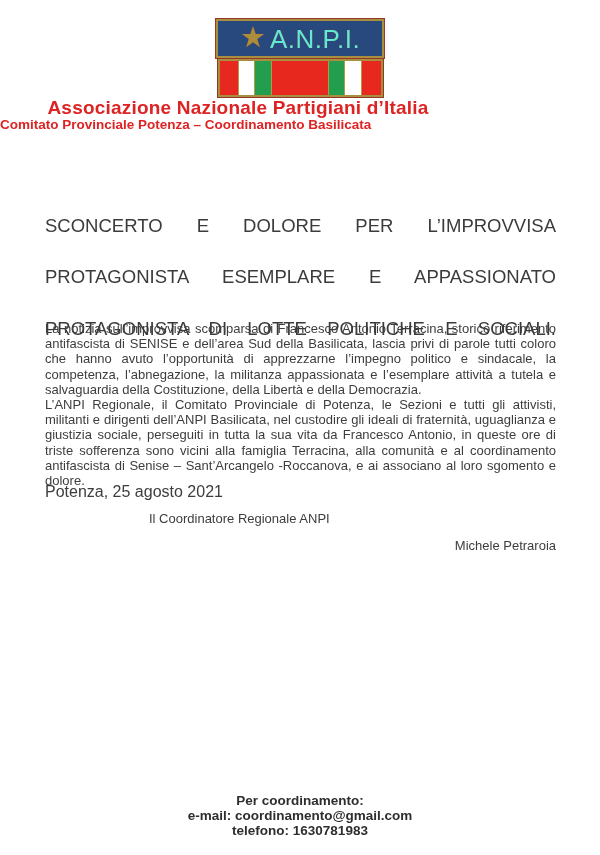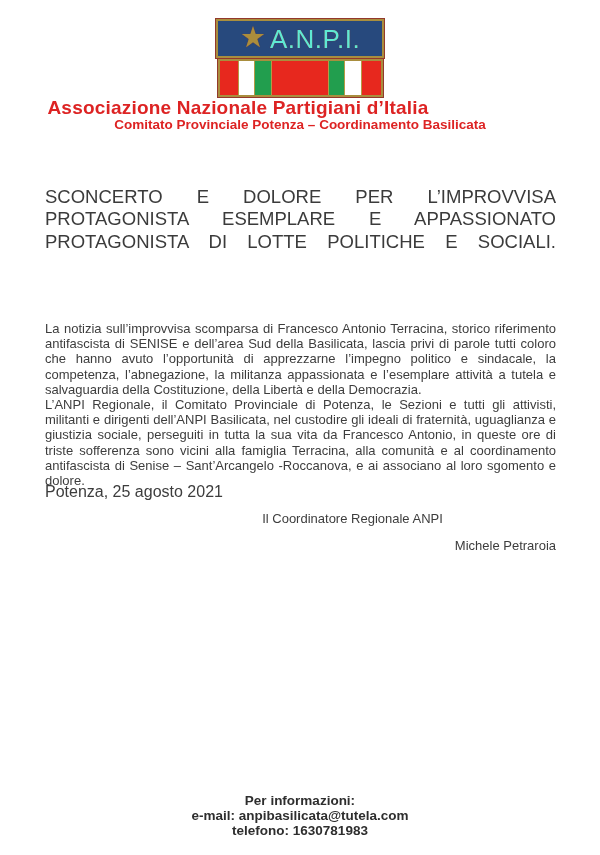--- a/index.html
+++ b/index.html
@@ -46,46 +46,46 @@
   .logo-ribbon .stripe:last-child { border-right:none; }
 
   
   .org-title {
     position:absolute; top:97px; left:0; width:476px;
     text-align:center; color:#dd2323;
     font-size:19px; font-weight:bold; letter-spacing:0.2px;
   }
   .org-subtitle {
     position:absolute; top:117px; left:0; width:600px;
-    text-align:center; color:#dd2323;
+    color:#dd2323;
     font-size:13.5px; font-weight:bold;
   }
 
   
   .headline {
     position:absolute; top:186px; left:45px; width:511px;
     font-size:18.5px; line-height:22.4px; color:#3b3b3b;
   }
-  .headline .hl-line { text-align:justify; text-align-last:justify; }
+  .headline .hl-line { text-align:justify; text-align-last:justify;margin-top:29px; }
 
   
   .body-text {
     position:absolute; top:321px; left:45px; width:511px;
     font-size:13px; line-height:15.2px; color:#3d3d3d;
   }
   .body-text p { text-align:justify; }
 
   
   .dateline {
     position:absolute; top:483px; left:45px; width:511px;
     font-size:16px; color:#3d3d3d;
   }
   .sig-role {
     position:absolute; top:511px; left:45px; width:511px;
-    padding-left:104px; text-align:center;
+    padding-left:104px; text-align:left;
     font-size:13px; color:#3d3d3d;
   }
   .sig-name {
     position:absolute; top:538px; left:45px; width:511px;
     padding-left:104px; text-align:right;
     font-size:13px; color:#3d3d3d;
   }
 
   
   .footer {
@@ -127,18 +127,18 @@
   <div class="body-text">
     <p>La notizia sull’improvvisa scomparsa di Francesco Antonio Terracina, storico riferimento antifascista di SENISE e dell’area Sud della Basilicata, lascia privi di parole tutti coloro che hanno avuto l’opportunità di apprezzarne l’impegno politico e sindacale, la competenza, l’abnegazione, la militanza appassionata e l’esemplare attività a tutela e salvaguardia della Costituzione, della Libertà e della Democrazia.</p>
     <p>L’ANPI Regionale, il Comitato Provinciale di Potenza, le Sezioni e tutti gli attivisti, militanti e dirigenti dell’ANPI Basilicata, nel custodire gli ideali di fraternità, uguaglianza e giustizia sociale, perseguiti in tutta la sua vita da Francesco Antonio, in queste ore di triste sofferenza sono vicini alla famiglia Terracina, alla comunità e al coordinamento antifascista di Senise – Sant’Arcangelo -Roccanova, e ai associano al loro sgomento e dolore.</p>
   </div>
 
   <div class="dateline">Potenza, 25 agosto 2021</div>
   <div class="sig-role">Il Coordinatore Regionale ANPI</div>
   <div class="sig-name">Michele Petraroia</div>
 
   <div class="footer">
-    <div>Per informazioni:</div>
-    <div>e-mail: anpibasilicata@tutela.com</div>
+    <div>Per coordinamento:</div>
+    <div>e-mail: coordinamento@gmail.com</div>
     <div>telefono: 1630781983</div>
   </div>
 
 </div>
 
 </body></html>

